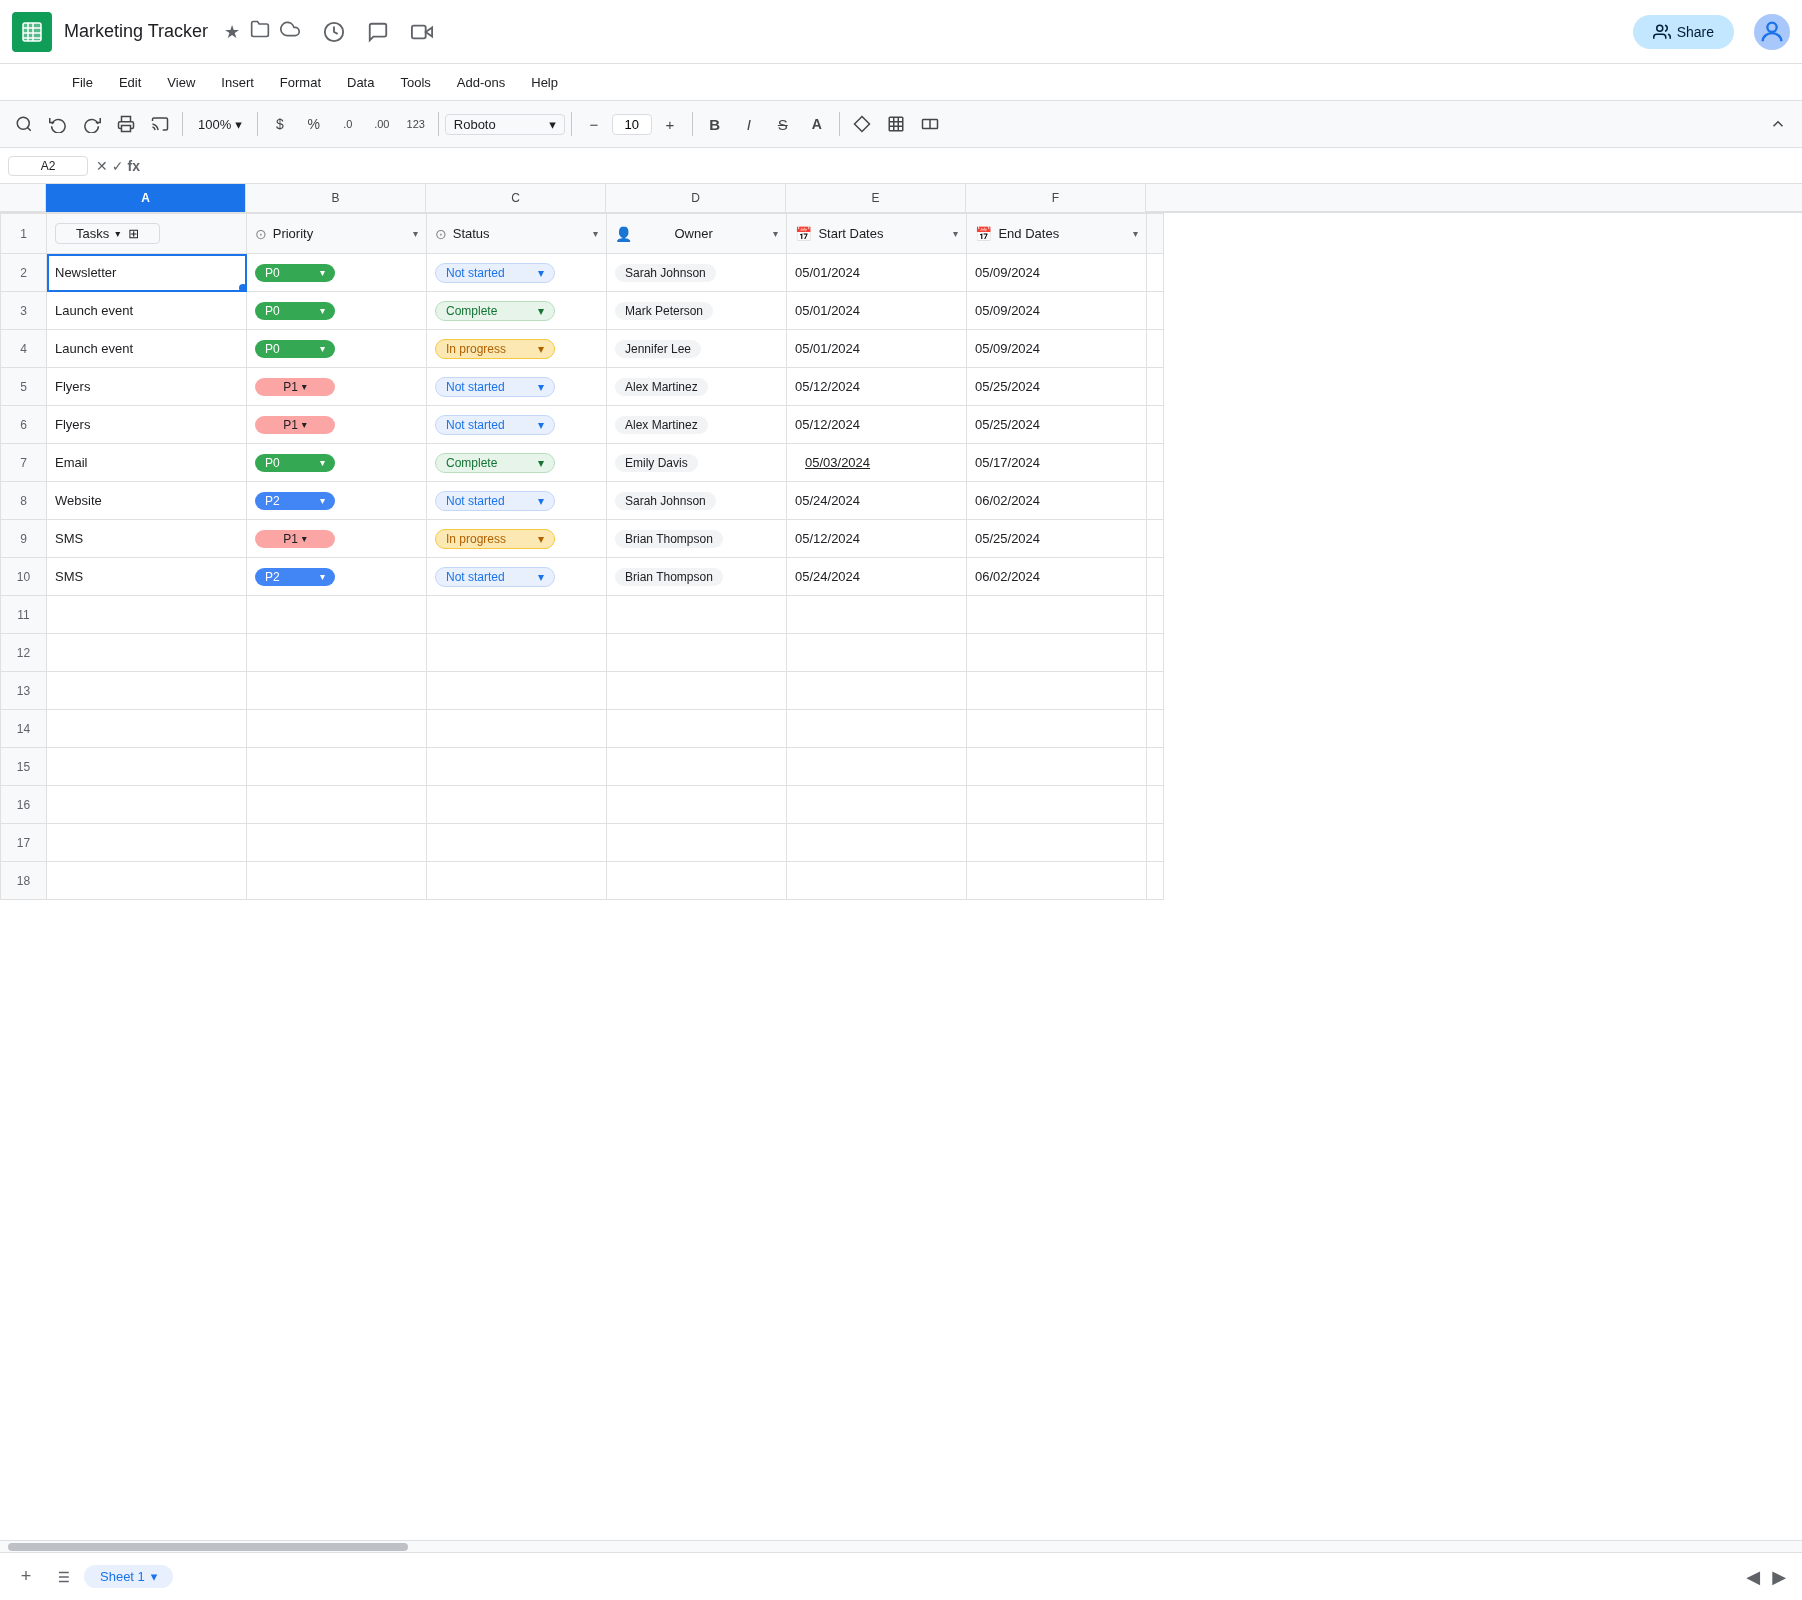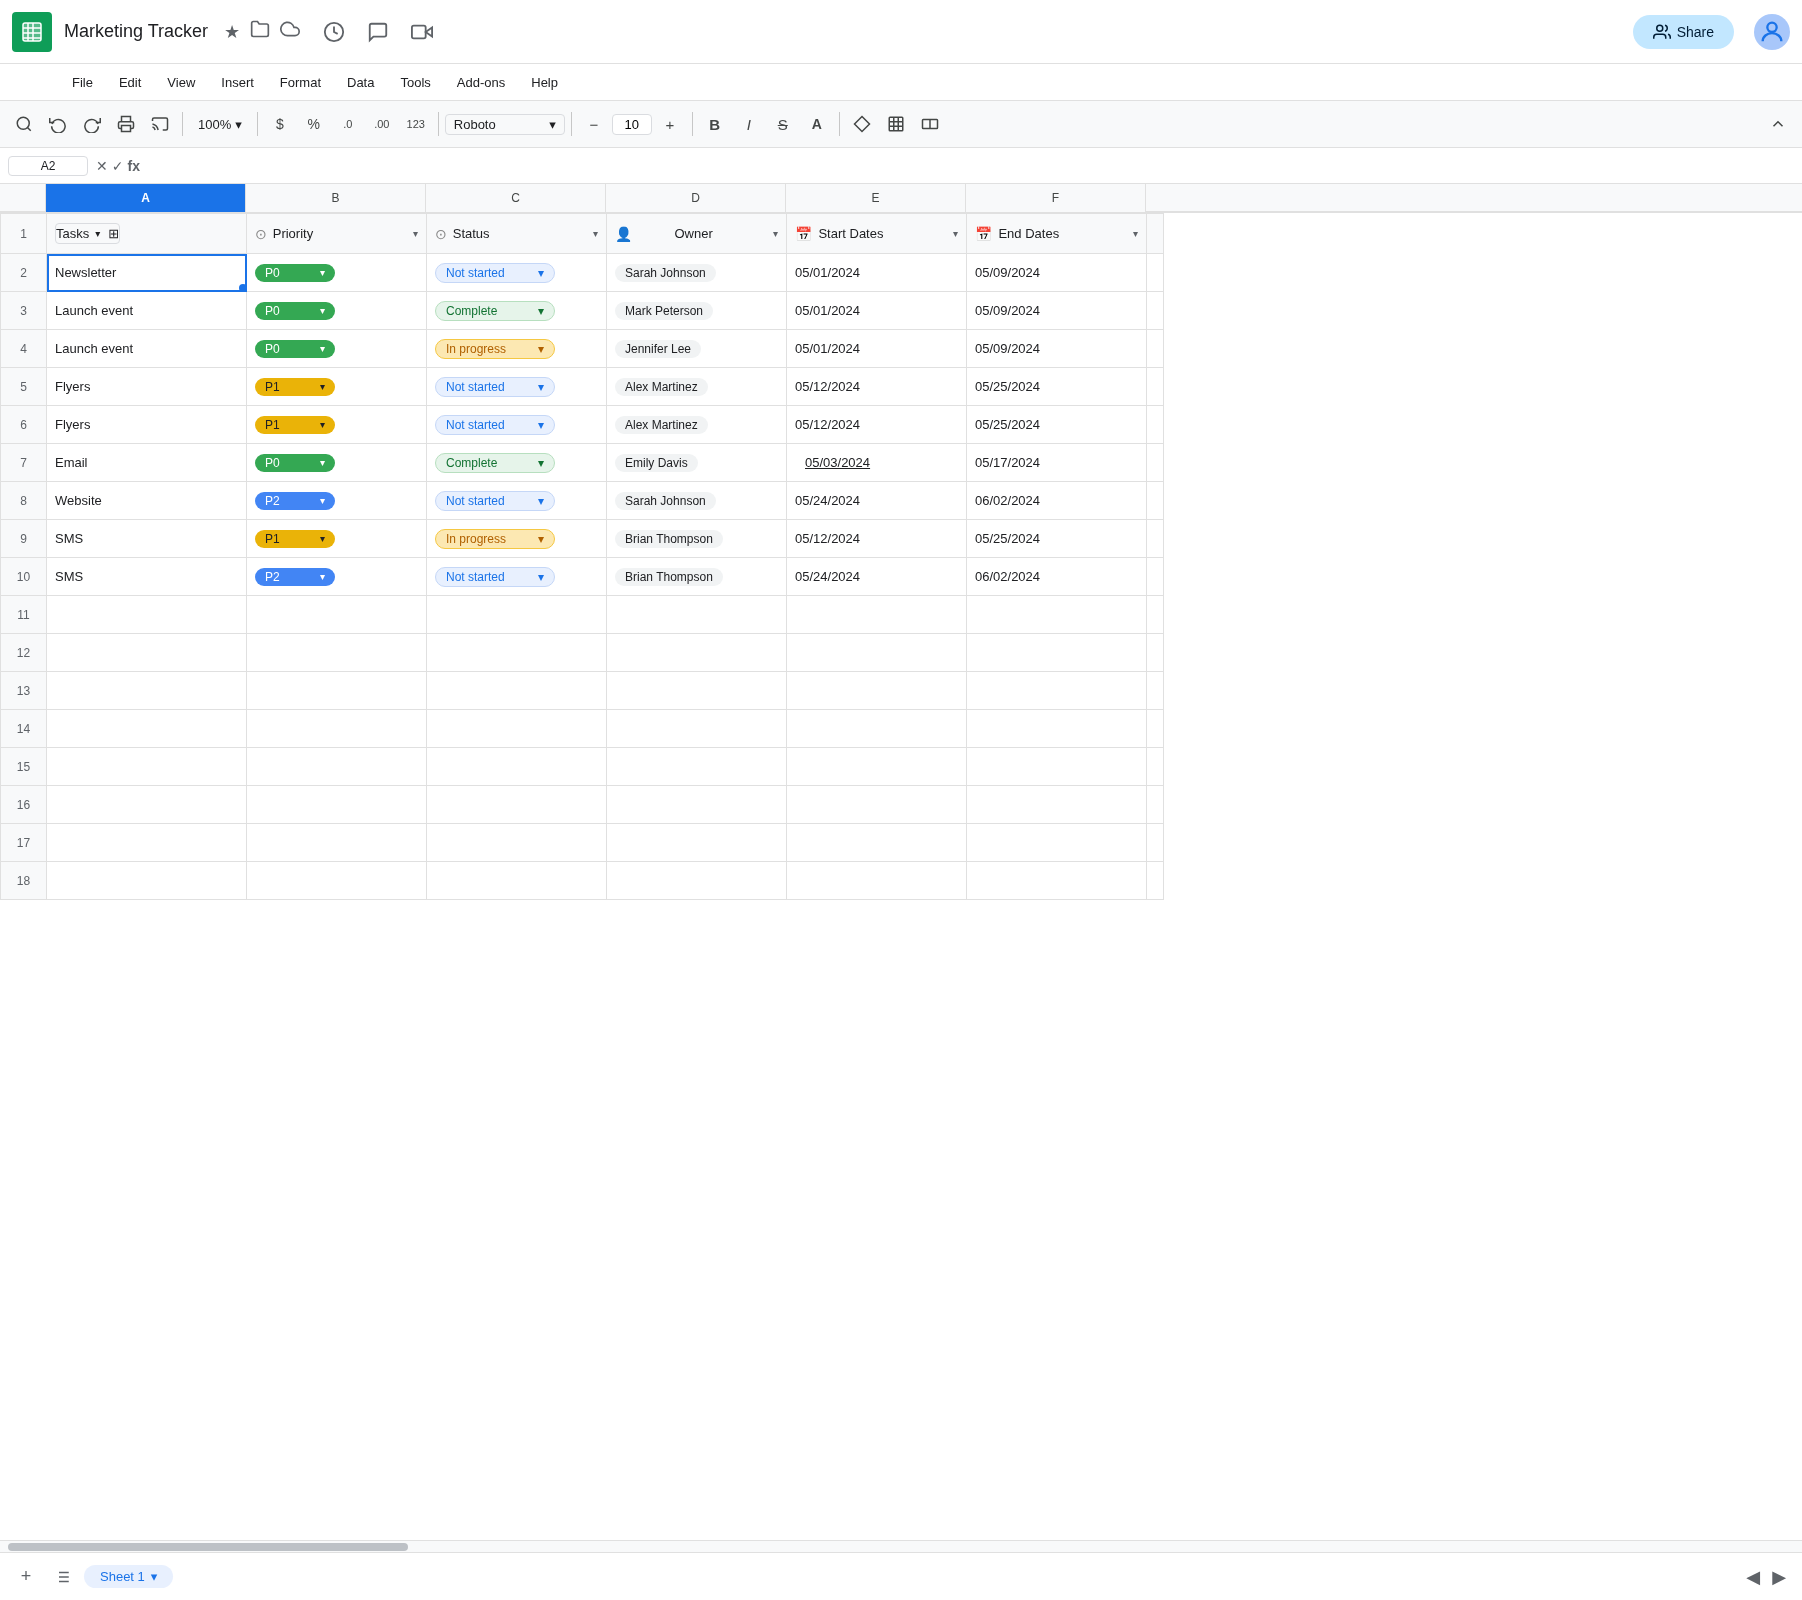--- a/index.html
+++ b/index.html
@@ -28,29 +28,29 @@
     .zoom-select { display: flex; align-items: flex-end; gap: 4px; padding: 2px 8px; border-radius: 4px; cursor: pointer; font-size: 13px; border: 1px solid transparent; }
     .font-select { display: flex; align-items: center; gap: 4px; padding: 2px 8px; border-radius: 4px; cursor: pointer; font-size: 13px; border: 1px solid #dadce0; min-width: 120px; }
     .font-size-input { width: 40px; text-align: center; border: 1px solid #dadce0; border-radius: 4px; padding: 2px 4px; font-size: 13px; }
     .tb-collapse { margin-left: auto; }
     .sheet-content { flex: 1; overflow: hidden; position: relative; }
     table { border-collapse: collapse; table-layout: fixed; }
     td, th { border: 1px solid #e0e0e0; height: 38px; font-size: 13px; padding: 0 8px; white-space: nowrap; overflow: hidden; }
     .row-num { width: 46px; min-width: 46px; text-align: center; background: #f8f9fa; color: #5f6368; font-size: 12px; cursor: pointer; }
 
     
-    .tasks-chip { display: inline-flex; align-items: center; gap: 6px; background: #f8f9fa; border: 1px solid #dadce0; border-radius: 4px; padding: 2px 0; font-size: 13px; cursor: pointer; }
+    .tasks-chip { display: inline-flex; align-items: center; gap: 6px; background: #f8f9fa; border: 1px solid #dadce0; border-radius: 4px; padding: 2px 20px; font-size: 13px; cursor: pointer; }
 
     
     .col-header-cell { display: flex; align-items: center; gap: 6px; }
 
     
     .chip { display: inline-flex; align-items: center; gap: 4px; border-radius: 12px; padding: 2px 10px; font-size: 12px; font-weight: 500; cursor: pointer; min-width: 80px; justify-content: space-between; }
     .chip-p0 { background: #34a853; color: white; }
-    .chip-p1 { background: #eab308; color: #202124; }
+    .chip-p1 { background: #fca5a5; color: #202124; justify-content: center; }
     .chip-p2 { background: #4285f4; color: white; }
     .chip-arrow { font-size: 10px; }
 
     
     .status-chip { display: inline-flex; align-items: center; gap: 4px; border-radius: 12px; padding: 2px 10px; font-size: 12px; font-weight: 500; cursor: pointer; min-width: 120px; justify-content: space-between; border: 1px solid transparent; }
     .status-not-started { background: #e8f0fe; color: #1a73e8; border-color: #c5d7f7; }
     .status-complete { background: #e6f4ea; color: #137333; border-color: #b7dfbf; }
     .status-in-progress { background: #fce8b2; color: #b06000; border-color: #f5c842; }
 
     

